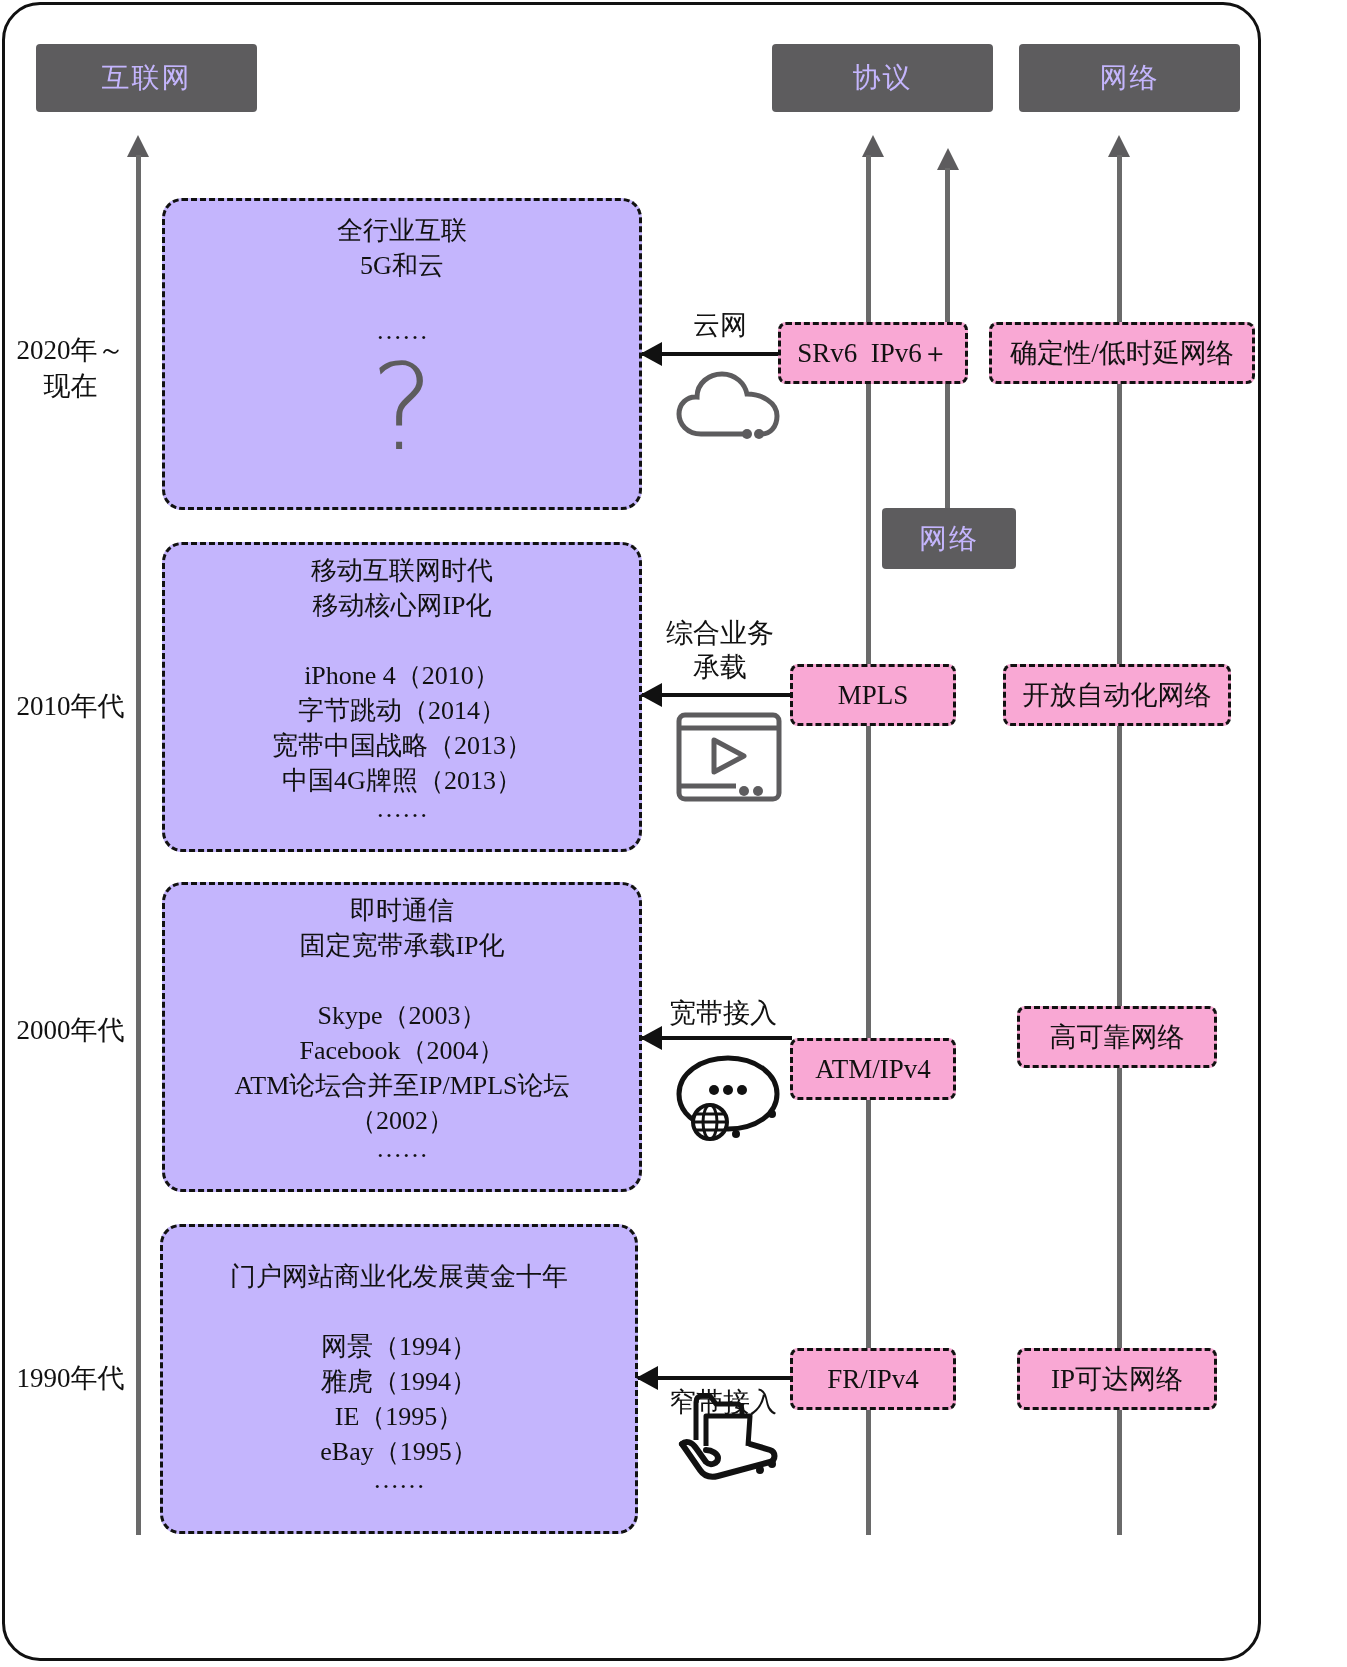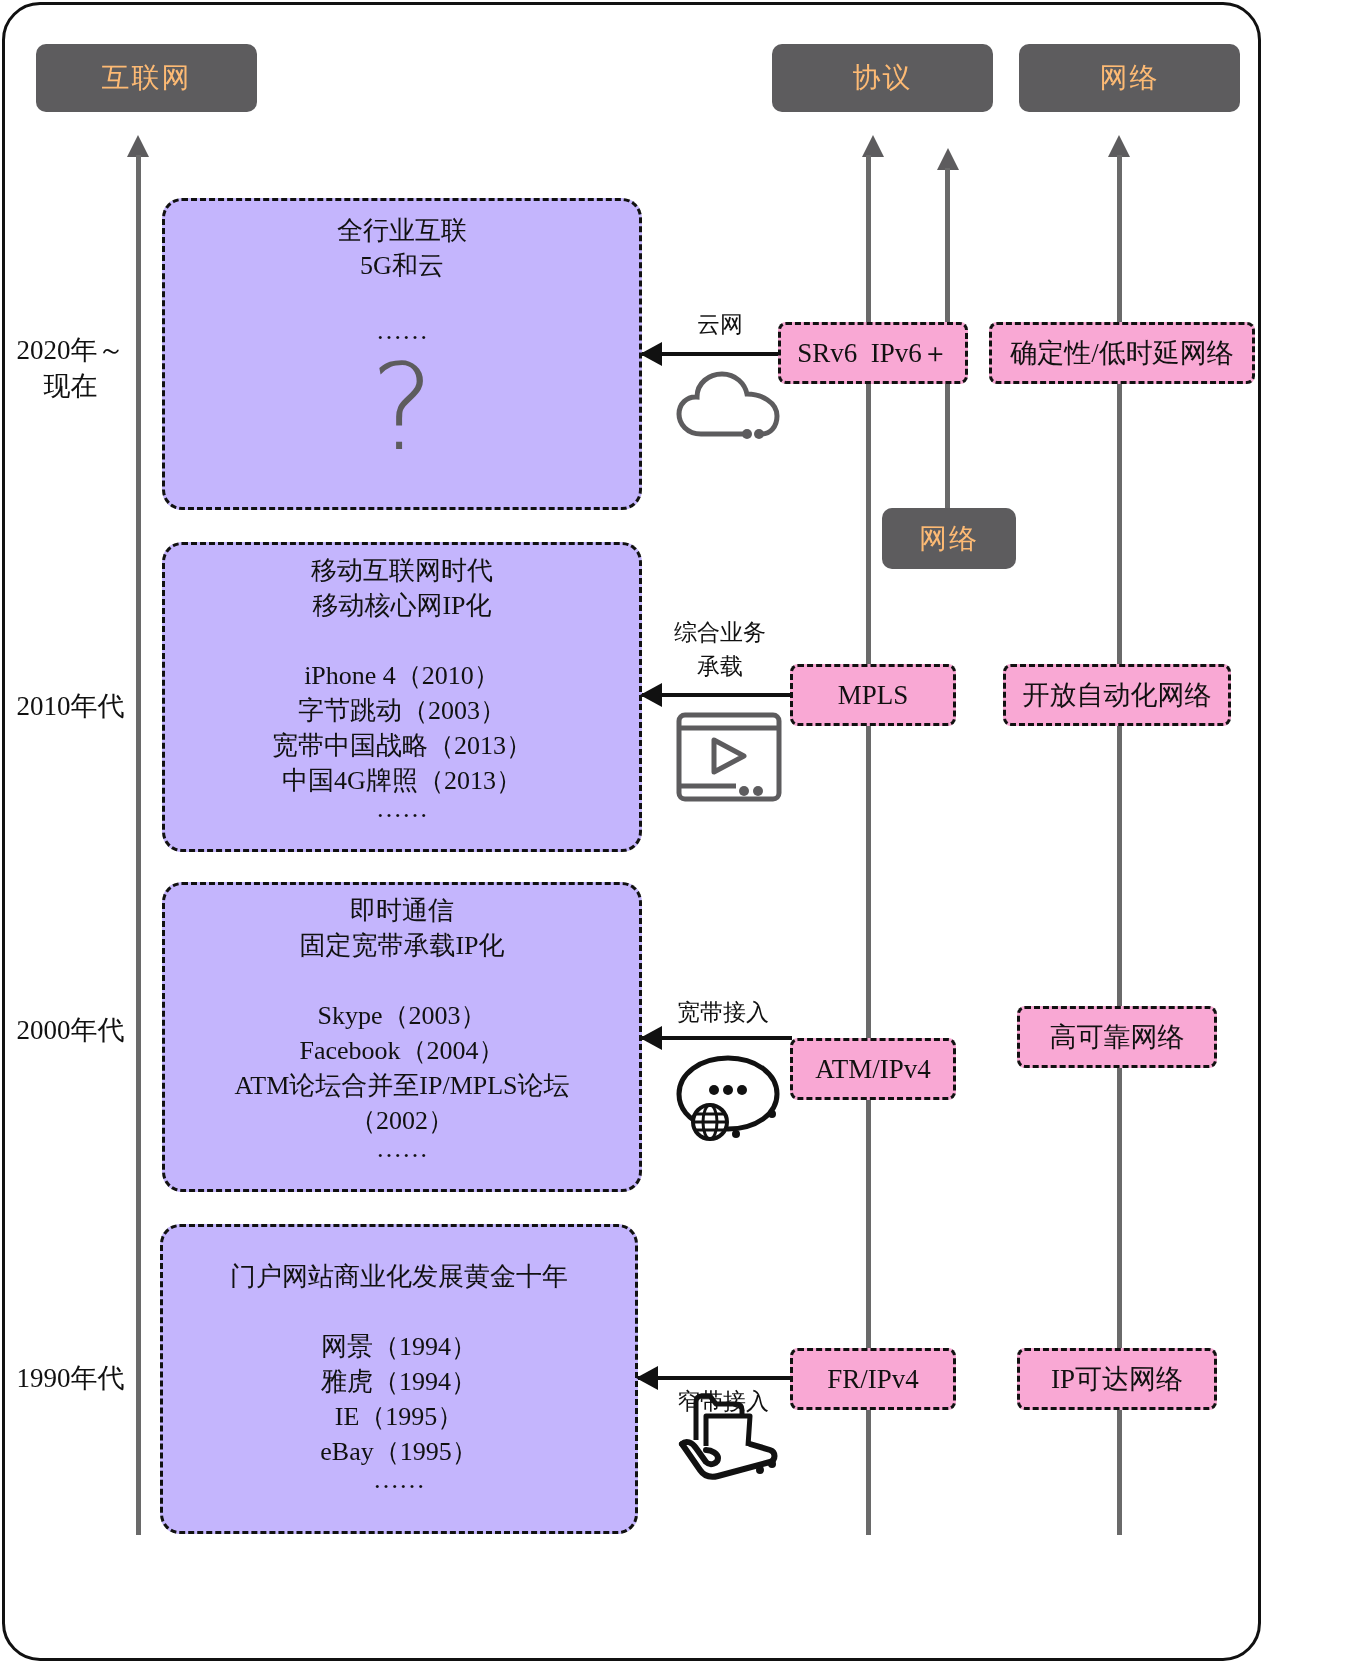--- a/index.html
+++ b/index.html
@@ -1,36 +1,36 @@
 <!DOCTYPE html>
 <html><head>
 <meta charset="utf-8">
 <style>
   html, body { margin:0; padding:0; background:#fff; }
   body { width:1267px; height:1667px; position:relative; overflow:hidden;
          font-family:"Liberation Serif","DejaVu Serif",serif; color:#111; }
   .frame { position:absolute; left:2px; top:2px; width:1259px; height:1659px;
            border:3px solid #111; border-radius:38px; box-sizing:border-box; }
-  .hdr { position:absolute; background:#5d5c5e; color:#fdba74; border-radius:10px;
+  .hdr { position:absolute; background:#5d5c5e; color:#c4b5fd; border-radius:4px;
          display:flex; align-items:center; justify-content:center;
          font-size:28px; letter-spacing:2px; }
   .vline { position:absolute; background:#6a6a6a; width:5px; }
   .arrowhead { position:absolute; width:0; height:0;
                border-left:11px solid transparent; border-right:11px solid transparent;
                border-bottom:22px solid #5d5c5e; }
   .era { position:absolute; border:3px dashed #111; border-radius:20px; box-sizing:border-box;
          text-align:center; font-size:26px; line-height:35px; background:#c4b5fd; }
   .era .title { display:block; }
   .era .gap { height:35px; }
   .qmark { font-size:120px; color:#5d5c5e; line-height:120px; font-family:"DejaVu Sans",sans-serif; font-weight:300; }
   .tag { position:absolute; border:3px dashed #111; border-radius:8px; box-sizing:border-box;
          background:#f9a8d4; display:flex; align-items:center; justify-content:center;
          font-size:27px; white-space:nowrap; }
   .year { position:absolute; font-size:27px; text-align:center; line-height:36px; }
-  .link-label { position:absolute; font-size:23px; text-align:center; line-height:34px; white-space:nowrap; }
+  .link-label { position:absolute; font-size:27px; text-align:center; line-height:34px; white-space:nowrap; }
   .harrow { position:absolute; height:4px; background:#111; }
   .harrow::before { content:""; position:absolute; left:-2px; top:-10px; width:0; height:0;
          border-top:12px solid transparent; border-bottom:12px solid transparent; border-right:22px solid #111; }
   .icon { position:absolute; }
 </style>
 </head>
 <body>
 
 <div class="frame"></div>
 
@@ -88,21 +88,21 @@
 </div>
 
 <div class="year" style="left:8px;top:688px;width:125px;">
   <div>2010年代</div>
 </div>
 <div class="era" style="left:162px;top:542px;width:480px;height:310px;padding-top:8px;">
   <span class="title">移动互联网时代</span>
   <span class="title">移动核心网IP化</span>
   <div class="gap"></div>
   <span class="title">iPhone 4（2010）</span>
-  <span class="title">字节跳动（2003）</span>
+  <span class="title">字节跳动（2014）</span>
   <span class="title">宽带中国战略（2013）</span>
   <span class="title">中国4G牌照（2013）</span>
   <span class="title" style="line-height:22px">……</span>
 </div>
 <div class="link-label" style="left:650px;top:616px;width:140px;">
   <div>综合业务</div>
   <div>承载</div>
 </div>
 <div class="harrow" style="left:642px;top:693px;width:150px;"></div>
 <svg class="icon" style="left:676px;top:712px;" width="106" height="90" viewBox="0 0 106 90">

